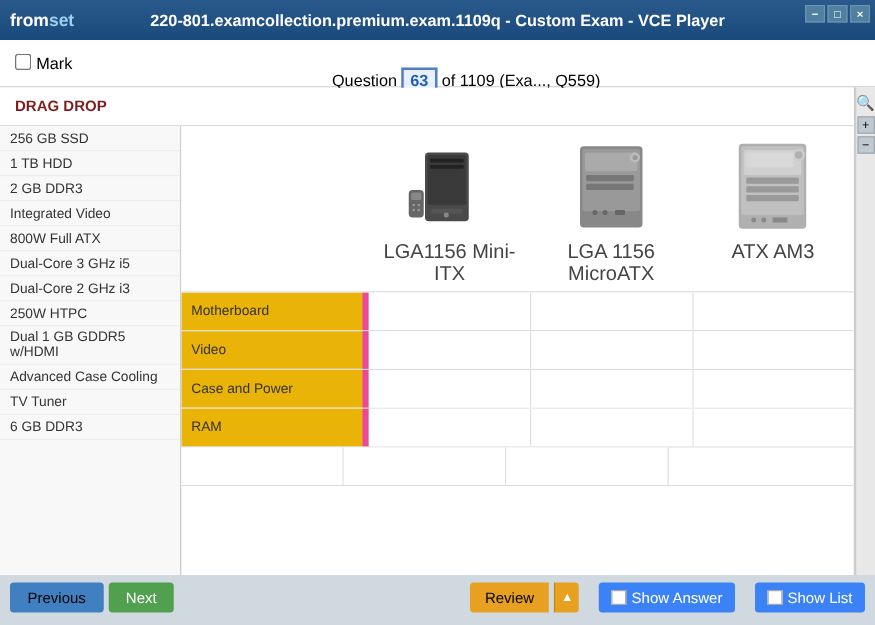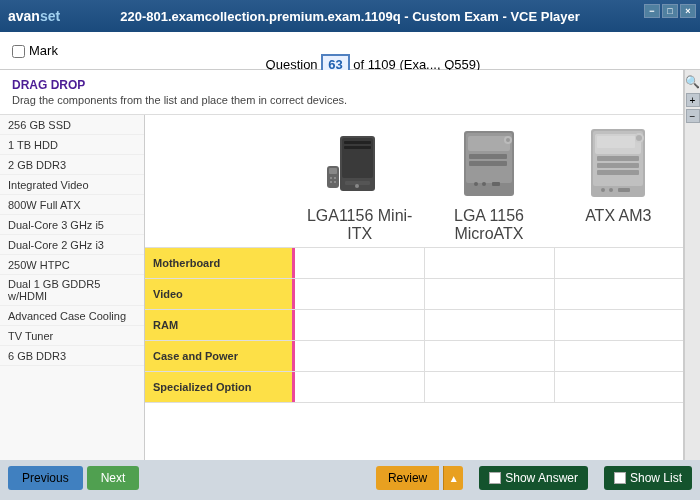--- a/index.html
+++ b/index.html
@@ -47,21 +47,21 @@
     
     #question-header {
       background: white;
       border-bottom: 1px solid #ccc;
       display: flex;
       align-items: center;
       padding: 8px 12px;
       height: 38px;
     }
     .mark-checkbox {
-      display: flex; align-items: flex-end; gap: 4px;
+      display: flex; align-items: flex-start; gap: 4px;
       font-size: 13px;
     }
     .mark-checkbox input { margin: 0; }
     .question-info {
       flex: 1;
       text-align: center;
       font-size: 13px;
       margin-top: 28px;
     }
     .question-info .q-num {
@@ -89,21 +89,21 @@
     }
 
     #question-text {
       padding: 8px 12px;
       border-bottom: 1px solid #ddd;
       background: white;
     }
     #question-text .drag-drop-label {
       font-weight: bold;
       font-size: 12px;
-      color: #4c1d95;
+      color: #7f1d1d;
     }
     #question-text .instruction {
       font-size: 11px;
       color: #444;
       margin-top: 2px;
     }
 
     
     #drag-drop-area {
       flex: 1;
@@ -167,24 +167,24 @@
     .drop-row {
       display: flex;
       border-bottom: 1px solid #ddd;
       min-height: 30px;
     }
     .row-label {
       width: 150px;
       min-width: 150px;
       padding: 6px 8px;
       font-size: 11px;
-      font-weight: bold;
+      font-weight: normal;
       color: #333;
-      border-right: 3px solid #ec4899;
-      background: #fde047;
+      border-right: 5px solid #ec4899;
+      background: #eab308;
       display: flex;
       align-items: center;
     }
     .drop-cell {
       width: 130px;
       min-width: 130px;
       border-right: 1px solid #ddd;
       min-height: 30px;
       background: white;
     }
@@ -263,21 +263,21 @@
       color: white;
       border-radius: 0 3px 3px 0;
       height: 24px;
       width: 20px;
       border: none;
       font-size: 10px;
       cursor: pointer;
       border-left: 1px solid #c08010;
     }
     .show-answer-btn, .show-list-btn {
-      background: #14532d;
+      background: #3b82f6;
       color: white;
       border-radius: 3px;
       padding: 0 10px;
       height: 24px;
       font-size: 12px;
       border: none;
       cursor: pointer;
       display: flex;
       align-items: center;
       gap: 4px;
@@ -296,21 +296,21 @@
       height: 34px;
       align-items: center;
     }
     .spacer { flex: 1; }
   </style>
 </head>
 <body>
 
 <div id="title-bar">
   <div class="logo">
-    <span>avan</span>set
+    <span>from</span>set
   </div>
   <span>220-801.examcollection.premium.exam.1109q - Custom Exam - VCE Player</span>
   <div class="window-controls">
     <div class="win-btn">−</div>
     <div class="win-btn">□</div>
     <div class="win-btn">×</div>
   </div>
 </div>
 
 <div id="question-header">
@@ -326,21 +326,20 @@
     <span>(Exa..., Q559)</span>
   </div>
 </div>
 
 <div id="main-content">
 
   <div id="question-panel">
 
     <div id="question-text">
       <div class="drag-drop-label">DRAG DROP</div>
-      <div class="instruction">Drag the components from the list and place them in correct devices.</div>
     </div>
 
     <div id="drag-drop-area">
 
       <div id="items-list">
       <div class="item-entry">256 GB SSD</div>
           <div class="item-entry">1 TB HDD</div>
           <div class="item-entry">2 GB DDR3</div>
           <div class="item-entry">Integrated Video</div>
           <div class="item-entry">800W Full ATX</div>
@@ -435,33 +434,32 @@
               <div class="drop-cell"></div>
               <div class="drop-cell"></div>
             </div>
             <div class="drop-row">
               <div class="row-label">Video</div>
               <div class="drop-cell"></div>
               <div class="drop-cell"></div>
               <div class="drop-cell"></div>
             </div>
             <div class="drop-row">
+              <div class="row-label">Case and Power</div>
+              <div class="drop-cell"></div>
+              <div class="drop-cell"></div>
+              <div class="drop-cell"></div>
+            </div>
+            <div class="drop-row">
               <div class="row-label">RAM</div>
               <div class="drop-cell"></div>
               <div class="drop-cell"></div>
               <div class="drop-cell"></div>
             </div>
             <div class="drop-row">
-              <div class="row-label">Case and Power</div>
-              <div class="drop-cell"></div>
-              <div class="drop-cell"></div>
-              <div class="drop-cell"></div>
-            </div>
-            <div class="drop-row">
-              <div class="row-label">Specialized Option</div>
               <div class="drop-cell"></div>
               <div class="drop-cell"></div>
               <div class="drop-cell"></div>
             </div>
           </div>
 
       </div>
 
     </div>
   </div>

